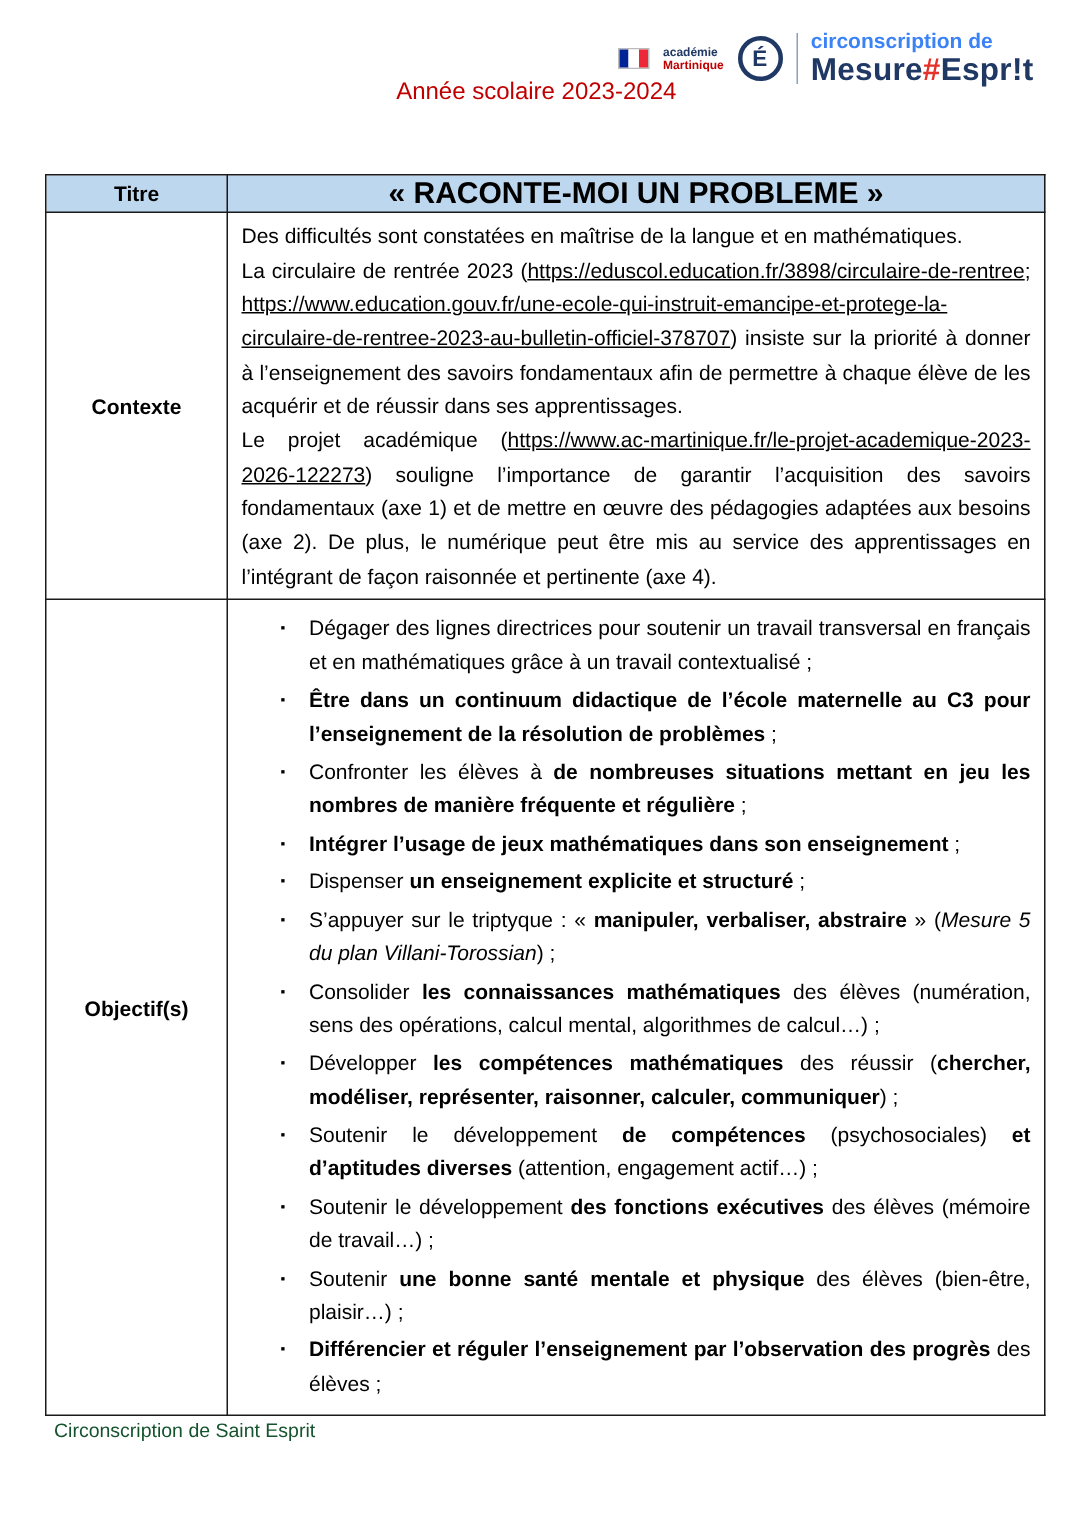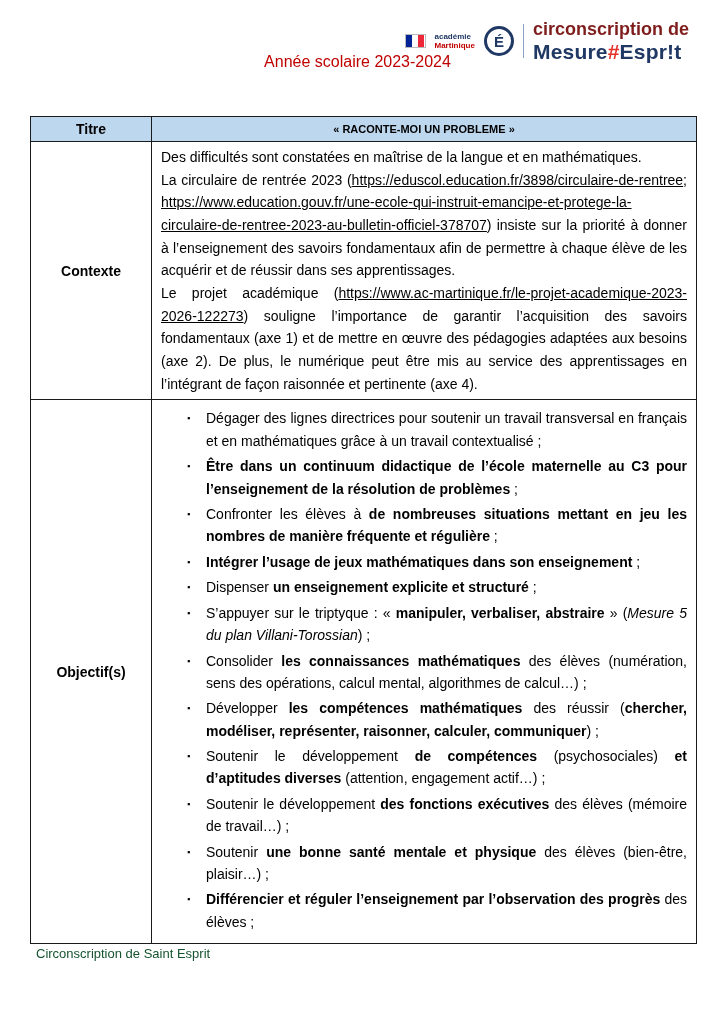--- a/index.html
+++ b/index.html
@@ -15,36 +15,36 @@
   .flag .w { flex:1; background:#ffffff; }
   .flag .r { flex:1; background:#ED2939; }
   .academie-text { font-size:8px; line-height:1.2; font-weight:bold; }
   .academie-text .l1 { color:#1F3864; }
   .academie-text .l2 { color:#C00000; }
   .emblem { width:30px; height:30px; border:3px solid #1F3864; border-radius:50%;
             display:flex; align-items:center; justify-content:center;
             color:#1F3864; font-weight:bold; font-size:15px; background:#fff; }
   .logo-divider { width:1px; height:34px; background:#8aa0c0; }
   .circo { line-height:1.1; }
-  .circo-l1 { color:#7f1d1d; font-size:18px; font-weight:bold; }
+  .circo-l1 { color:#3b82f6; font-size:14px; font-weight:bold; }
   .circo-l2 { font-size:21px; font-weight:bold; color:#1F3864; letter-spacing:.2px; }
   .circo-l2 .hash { color:#E4322B; }
 
   
   .doc-title { position:absolute; top:53px; left:0; width:100%; text-align:center;
                color:#C00000; font-size:16px; font-weight:normal; }
 
   
   .main-table { position:absolute; top:96px; left:30px; width:667px;
                 border-collapse:collapse; font-size:14px; color:#000;
                 table-layout:fixed;margin-top:20px; }
   .main-table td { border:1px solid #1a1a1a; vertical-align:middle; }
   .label-cell { width:121px; text-align:center; font-weight:bold; padding:3px 4px; font-size:14px; }
   .header-row td { background:#BDD7EE; height:25px; }
-  .title-cell { text-align:center; font-weight:bold; font-size:11px; }
+  .title-cell { text-align:center; font-weight:bold; font-size:20px; }
   .content-cell { padding:4px 9px; vertical-align:top; }
   .thematique-cell { vertical-align:middle; height:22px; padding-top:2px; padding-bottom:2px; }
 
   .ctx-par { text-align:justify; line-height:1.62; overflow-wrap:break-word; }
   .doc-link { color:#000000; text-decoration:underline; cursor:pointer; }
 
   .obj-list { padding:3px 0; }
   .obj-item { display:flex; padding-left:26px; margin-bottom:3px; }
   .obj-bullet { width:19px; flex:none; font-size:9px; line-height:22.5px; color:#000; }
   .obj-text { flex:1; text-align:justify; line-height:1.6; overflow-wrap:break-word; }

